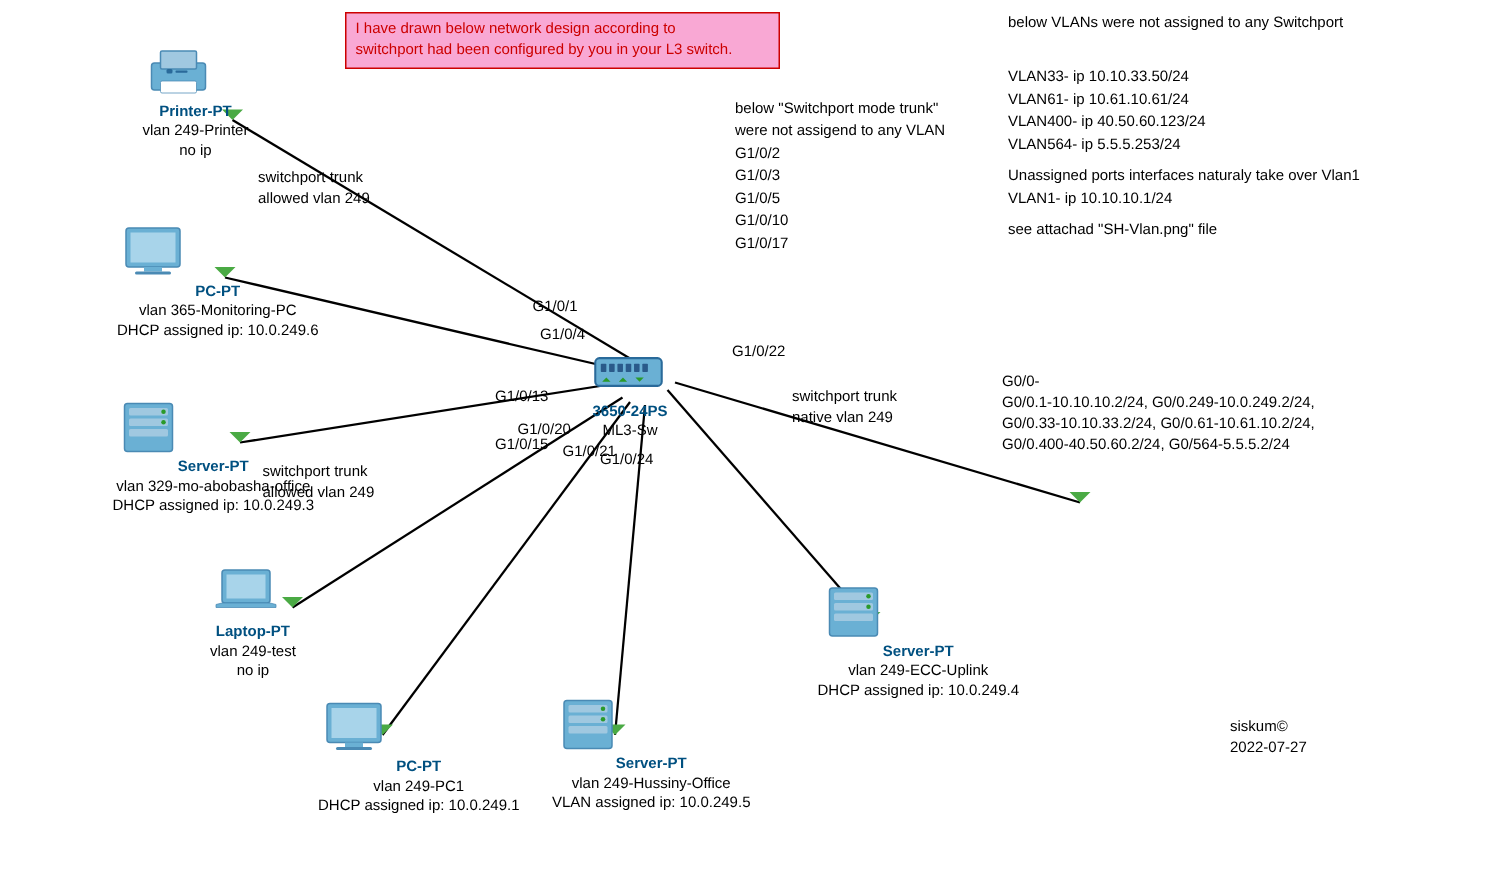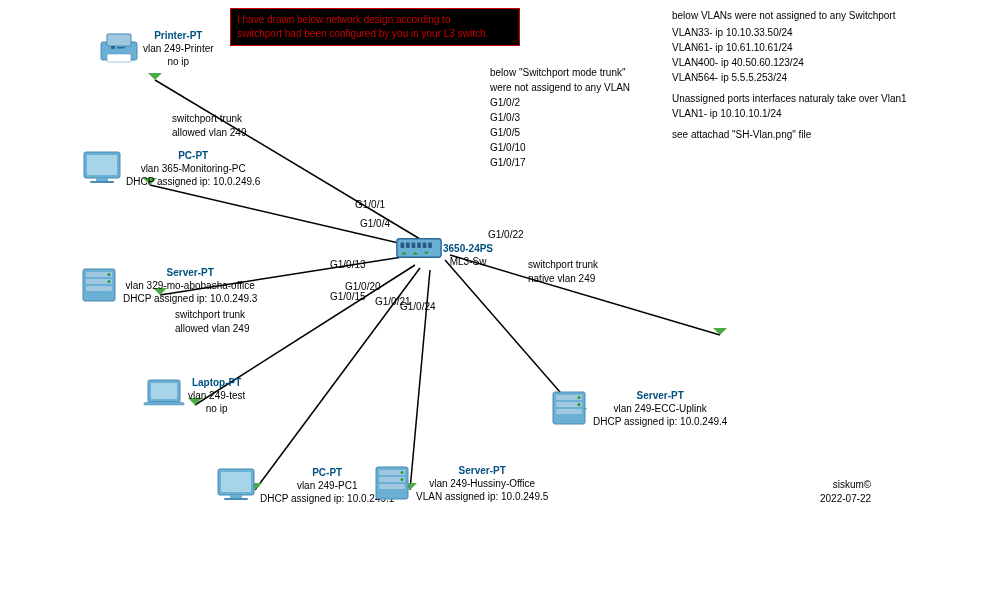--- a/index.html
+++ b/index.html
@@ -20,22 +20,22 @@
     svg.lines {
       position: absolute;
       top: 0; left: 0;
       width: 999px;
       height: 590px;
       pointer-events: none;
     }
     .node {
       position: absolute;
       display: flex;
-      flex-direction: row;
-      align-items: flex-end;
+      flex-direction: column;
+      align-items: flex-start;
       text-align: center;
     }
     .device-icon {
       width: 48px;
       height: 40px;
       display: flex;
       align-items: center;
       justify-content: center;
     }
     .node-label {
@@ -52,21 +52,21 @@
     .annotation {
       position: absolute;
       font-size: 10px;
       color: #000;
       line-height: 1.4;
       white-space: nowrap;
     }
     .red-box {
       position: absolute;
       border: 1.5px solid #cc0000;
-      background: #000000;
+      background: #f9a8d4;
       padding: 4px 6px;
       font-size: 10px;
       color: #cc0000;
       line-height: 1.4;
     }
     .info-box {
       position: absolute;
       font-size: 10px;
       color: #000;
       line-height: 1.5;
@@ -114,21 +114,21 @@
     <polygon points="430,248 423,241 437,241" fill="#4aaa44" transform="rotate(225,430,248)"></polygon>
 
   </svg>
 
   <div class="red-box" style="left:230px; top:8px; width:290px;">
     <span>I have drawn below network design according to</span><br>
     <span>switchport had been configured by you in  your L3 switch.</span>
   </div>
 
   <div class="info-box" style="left:672px; top:8px; width:320px;">
-    <div style="margin-bottom:2px;">below VLANs were not assigned to any Switchport</div>
+    <div style="margin-bottom:21px;">below VLANs were not assigned to any Switchport</div>
     <div>
       <div>VLAN33- ip 10.10.33.50/24</div>
       <div>VLAN61- ip 10.61.10.61/24</div>
       <div>VLAN400- ip 40.50.60.123/24</div>
       <div>VLAN564- ip 5.5.5.253/24</div>
     </div>
     <div style="margin-top:6px;">Unassigned ports interfaces naturaly take over Vlan1</div>
     <div>VLAN1- ip 10.10.10.1/24</div>
     <div style="margin-top:6px;">see attachad "SH-Vlan.png" file</div>
   </div>
@@ -327,19 +327,25 @@
   <div class="annotation" style="left:175px; top:308px;">
     <div>switchport trunk</div>
     <div>allowed vlan 249</div>
   </div>
 
   <div class="annotation" style="left:528px; top:258px;">
     <div>switchport trunk</div>
     <div>native vlan 249</div>
   </div>
 
-
-  <div class="annotation" style="left:820px; top:478px; text-align:right;">
+  <div class="annotation" style="left:668px; top:248px; line-height:1.4;">
+    <div>G0/0-</div>
+    <div>G0/0.1-10.10.10.2/24, G0/0.249-10.0.249.2/24,</div>
+    <div>G0/0.33-10.10.33.2/24, G0/0.61-10.61.10.2/24,</div>
+    <div>G0/0.400-40.50.60.2/24, G0/564-5.5.5.2/24</div>
+  </div>
+
+  <div class="annotation" style="left:820px; top:478px; text-align:left;">
     <div>siskum©</div>
-    <div>2022-07-22</div>
+    <div>2022-07-27</div>
   </div>
 
 </div>
 
 </body></html>

